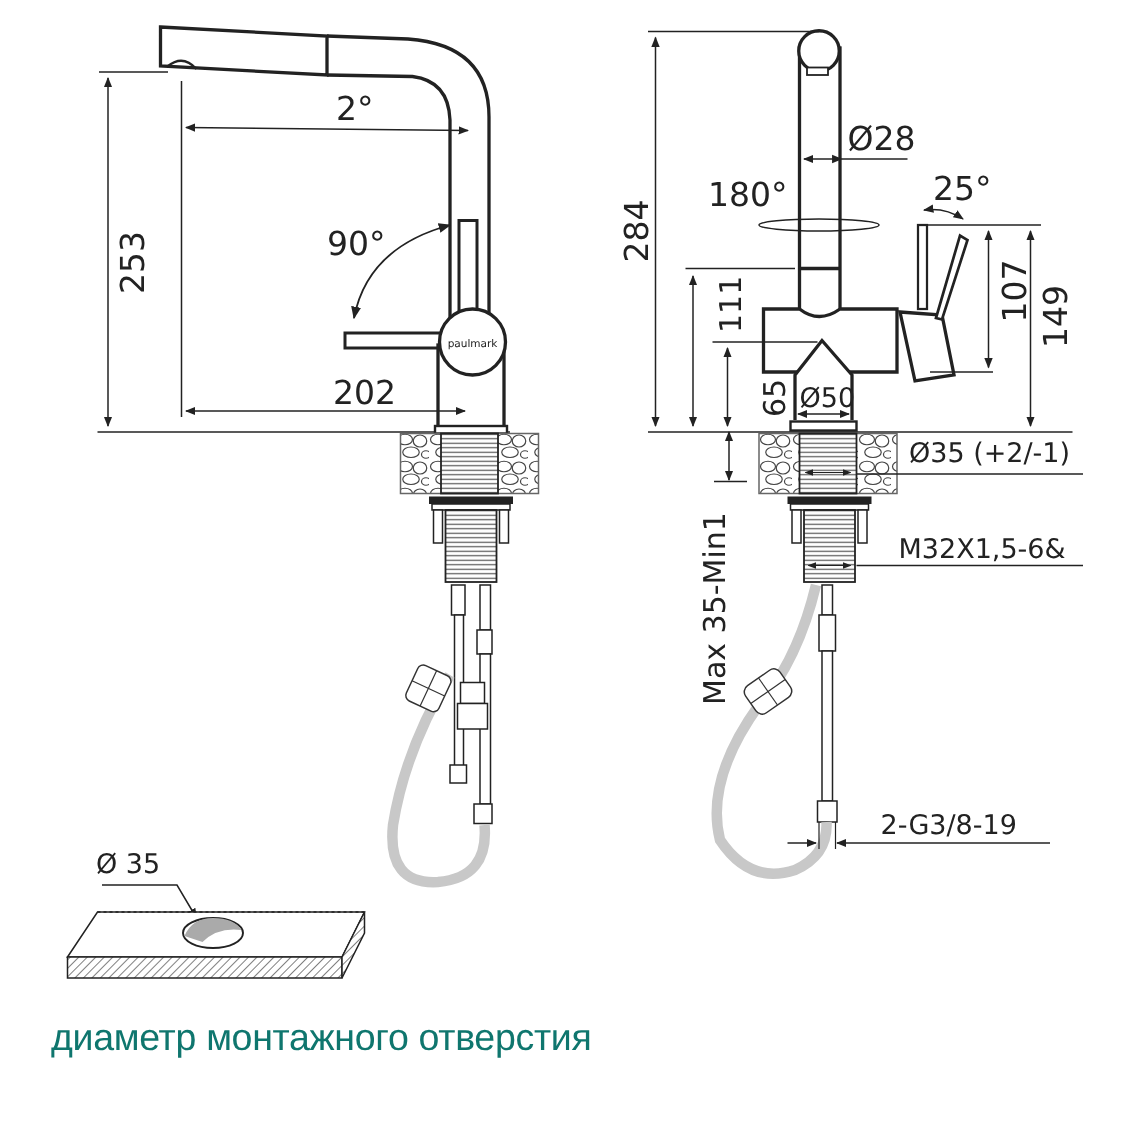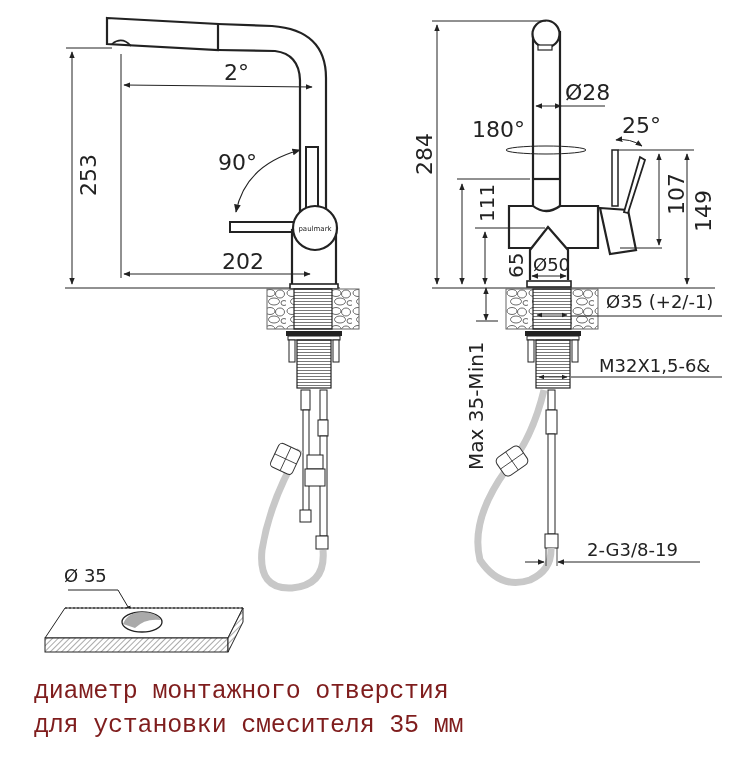--- a/index.html
+++ b/index.html
@@ -1,21 +1,21 @@
 <!DOCTYPE html>
 <html><head>
 <meta charset="utf-8">
 <style>
   html, body { margin: 0; padding: 0; background: #ffffff; }
   body { width: 750px; height: 759px; position: relative; overflow: hidden;
          font-family: "DejaVu Sans", "Liberation Sans", sans-serif; color: #222; }
   #drawing { position: absolute; left: 0; top: 0; width: 750px; height: 759px; }
   .dim-text { font-family: "DejaVu Sans", "Liberation Sans", sans-serif; fill: #222; }
   .caption { position: absolute; left: 34px; top: 675px; font-size: 25px; line-height: 34px;
-             color: #7f1d1d; font-family: Liberation Mono, monospace; letter-spacing: -0.2px; }
+             color: #0f766e; font-family: Liberation Sans, sans-serif; letter-spacing: -0.2px; text-align: center; }
   .caption div { white-space: nowrap; }
 </style>
 </head>
 <body>
 
 <svg id="drawing" viewBox="0 0 750 759" xmlns="http://www.w3.org/2000/svg">
   <defs>
     <marker id="arr" viewBox="0 0 10 10" refX="9" refY="5" markerWidth="7" markerHeight="7" orient="auto-start-reverse">
       <path d="M0,1 L10,5 L0,9 z" fill="#222"></path>
     </marker>
@@ -206,14 +206,13 @@
 
     <path d="M228,638 L243,608 L243,622 L228,652 Z" fill="url(#hatch)" stroke="#222" stroke-width="1"></path>
 
     <ellipse cx="142" cy="622" rx="20" ry="10" fill="#fff" stroke="#222" stroke-width="1.3"></ellipse>
     <path d="M123,624 Q128,612 142,612 Q156,612 161,620 Q145,618 135,628 Z" fill="#aaa"></path>
   </g>
 </svg>
 
 <div class="caption">
   <div>диаметр монтажного отверстия</div>
-  <div>для установки смесителя 35 мм</div>
 </div>
 
 </body></html>

